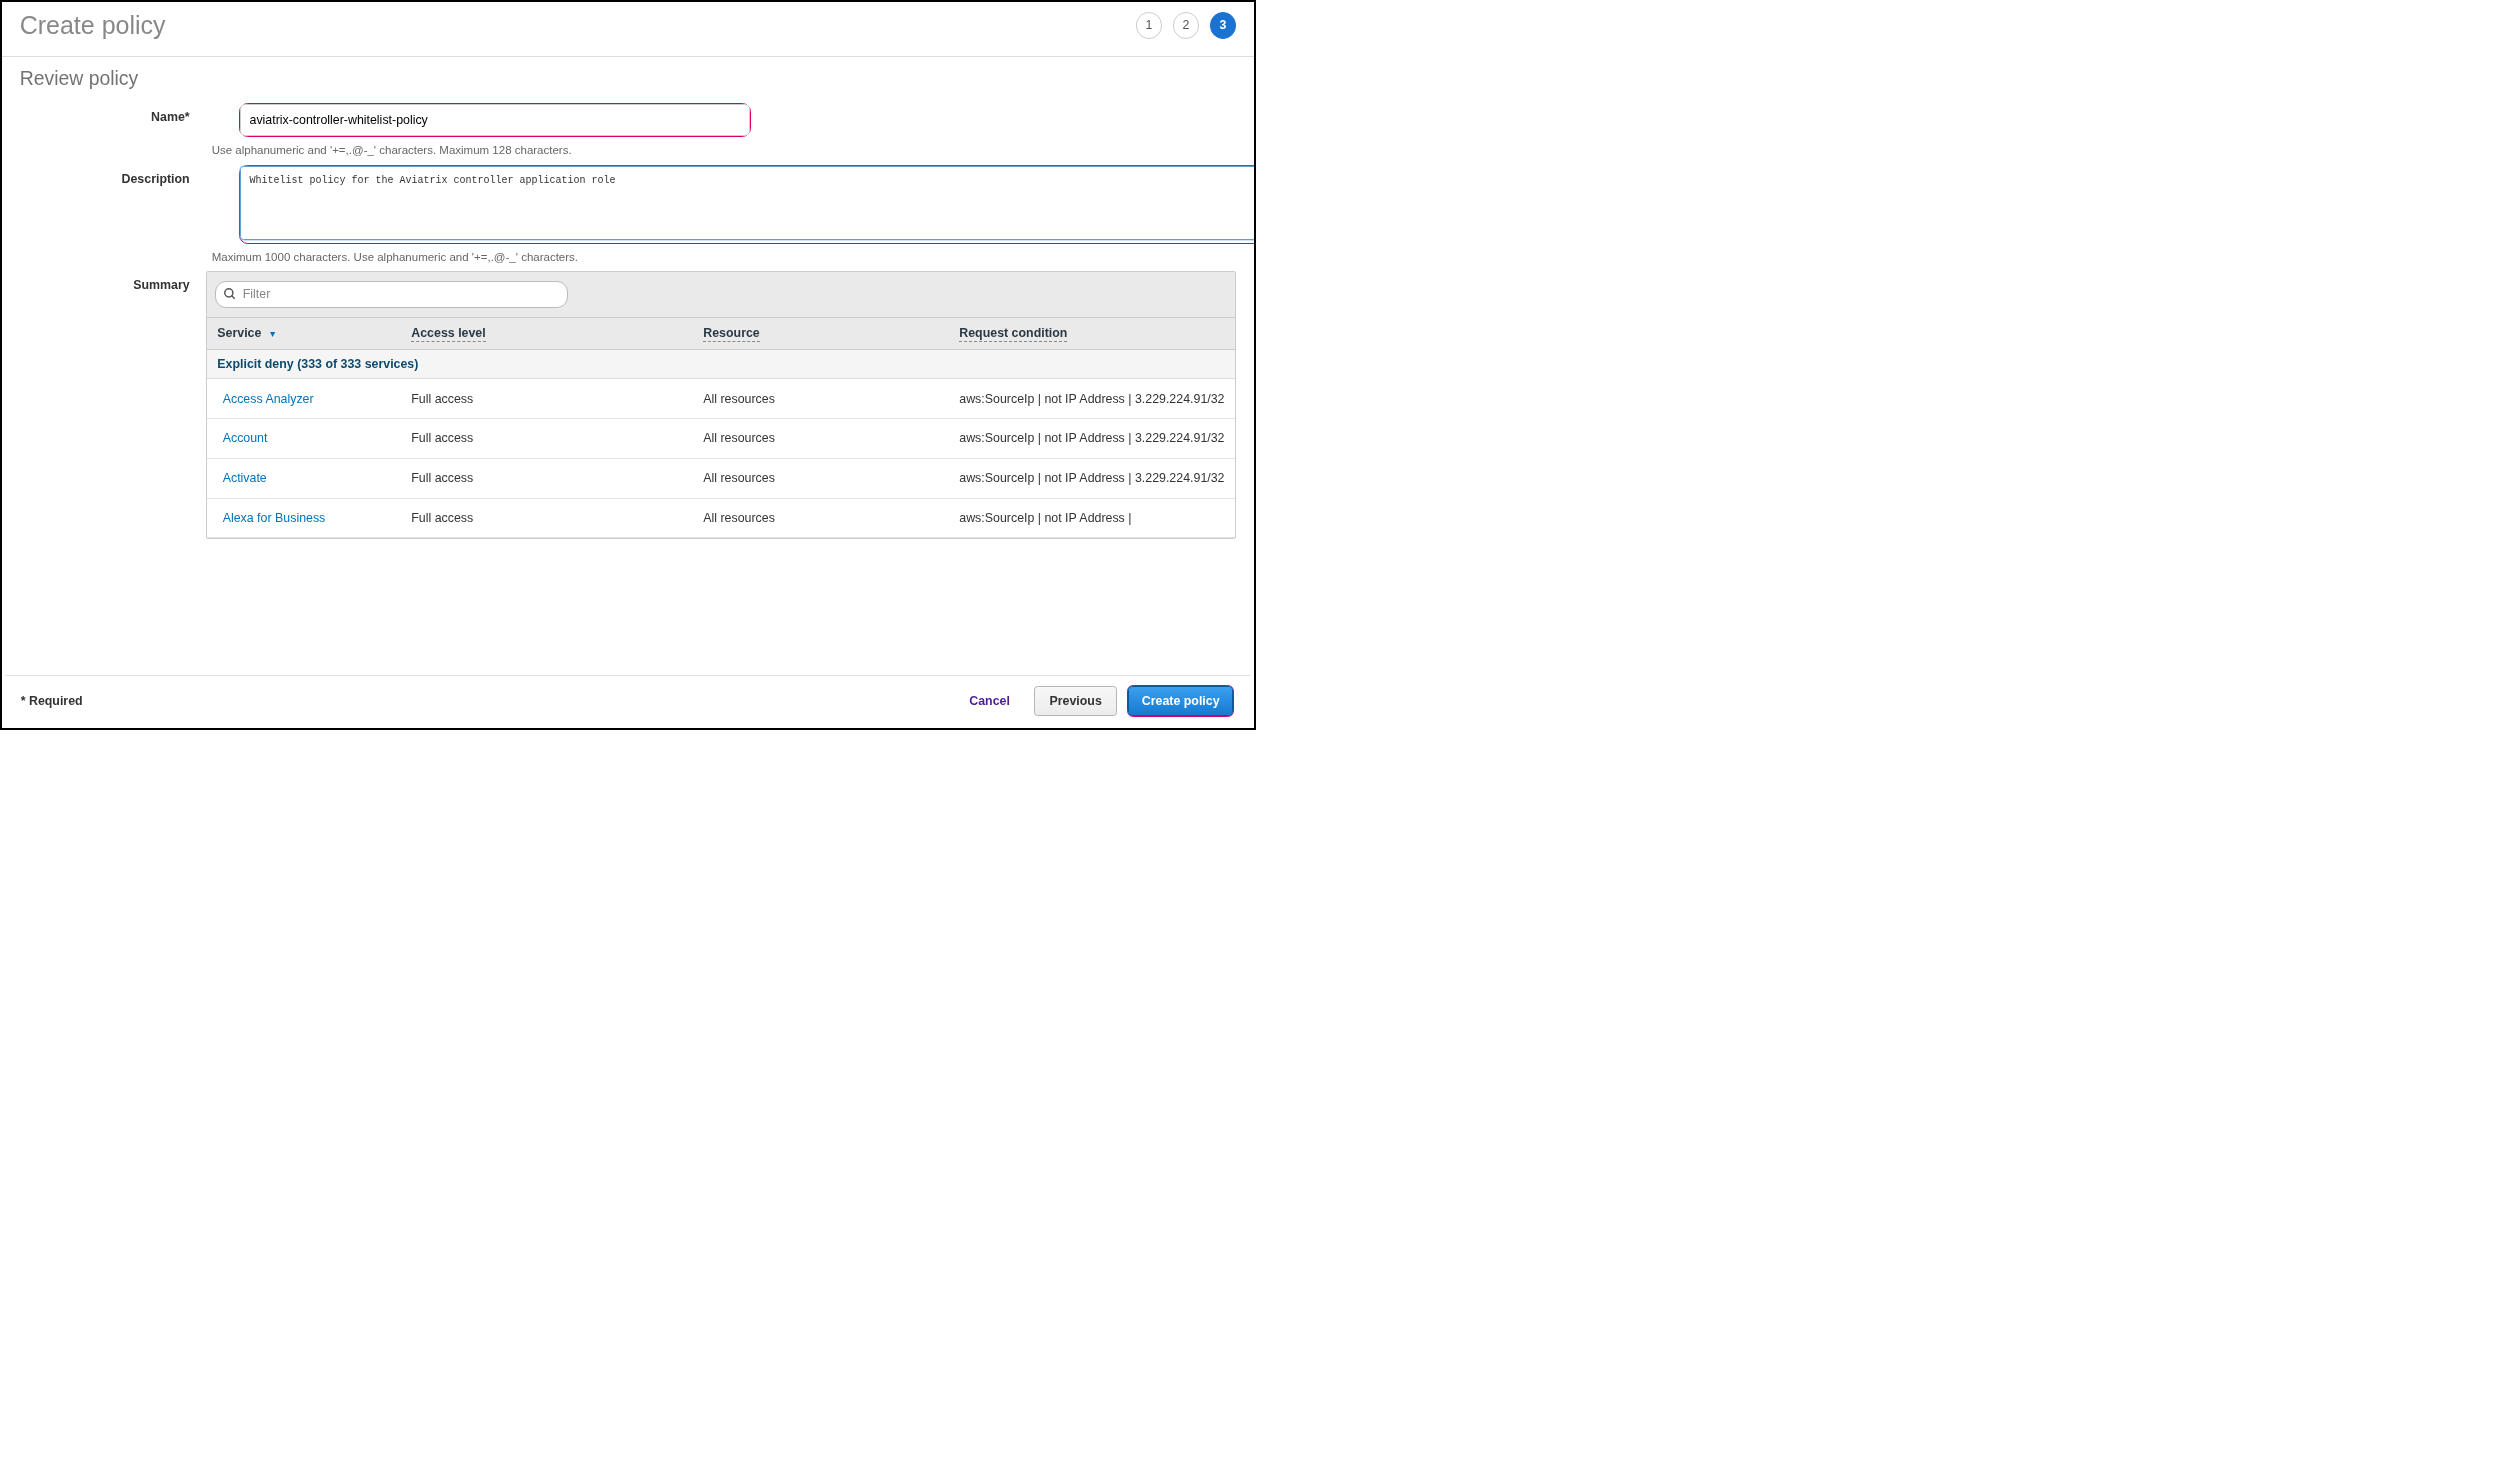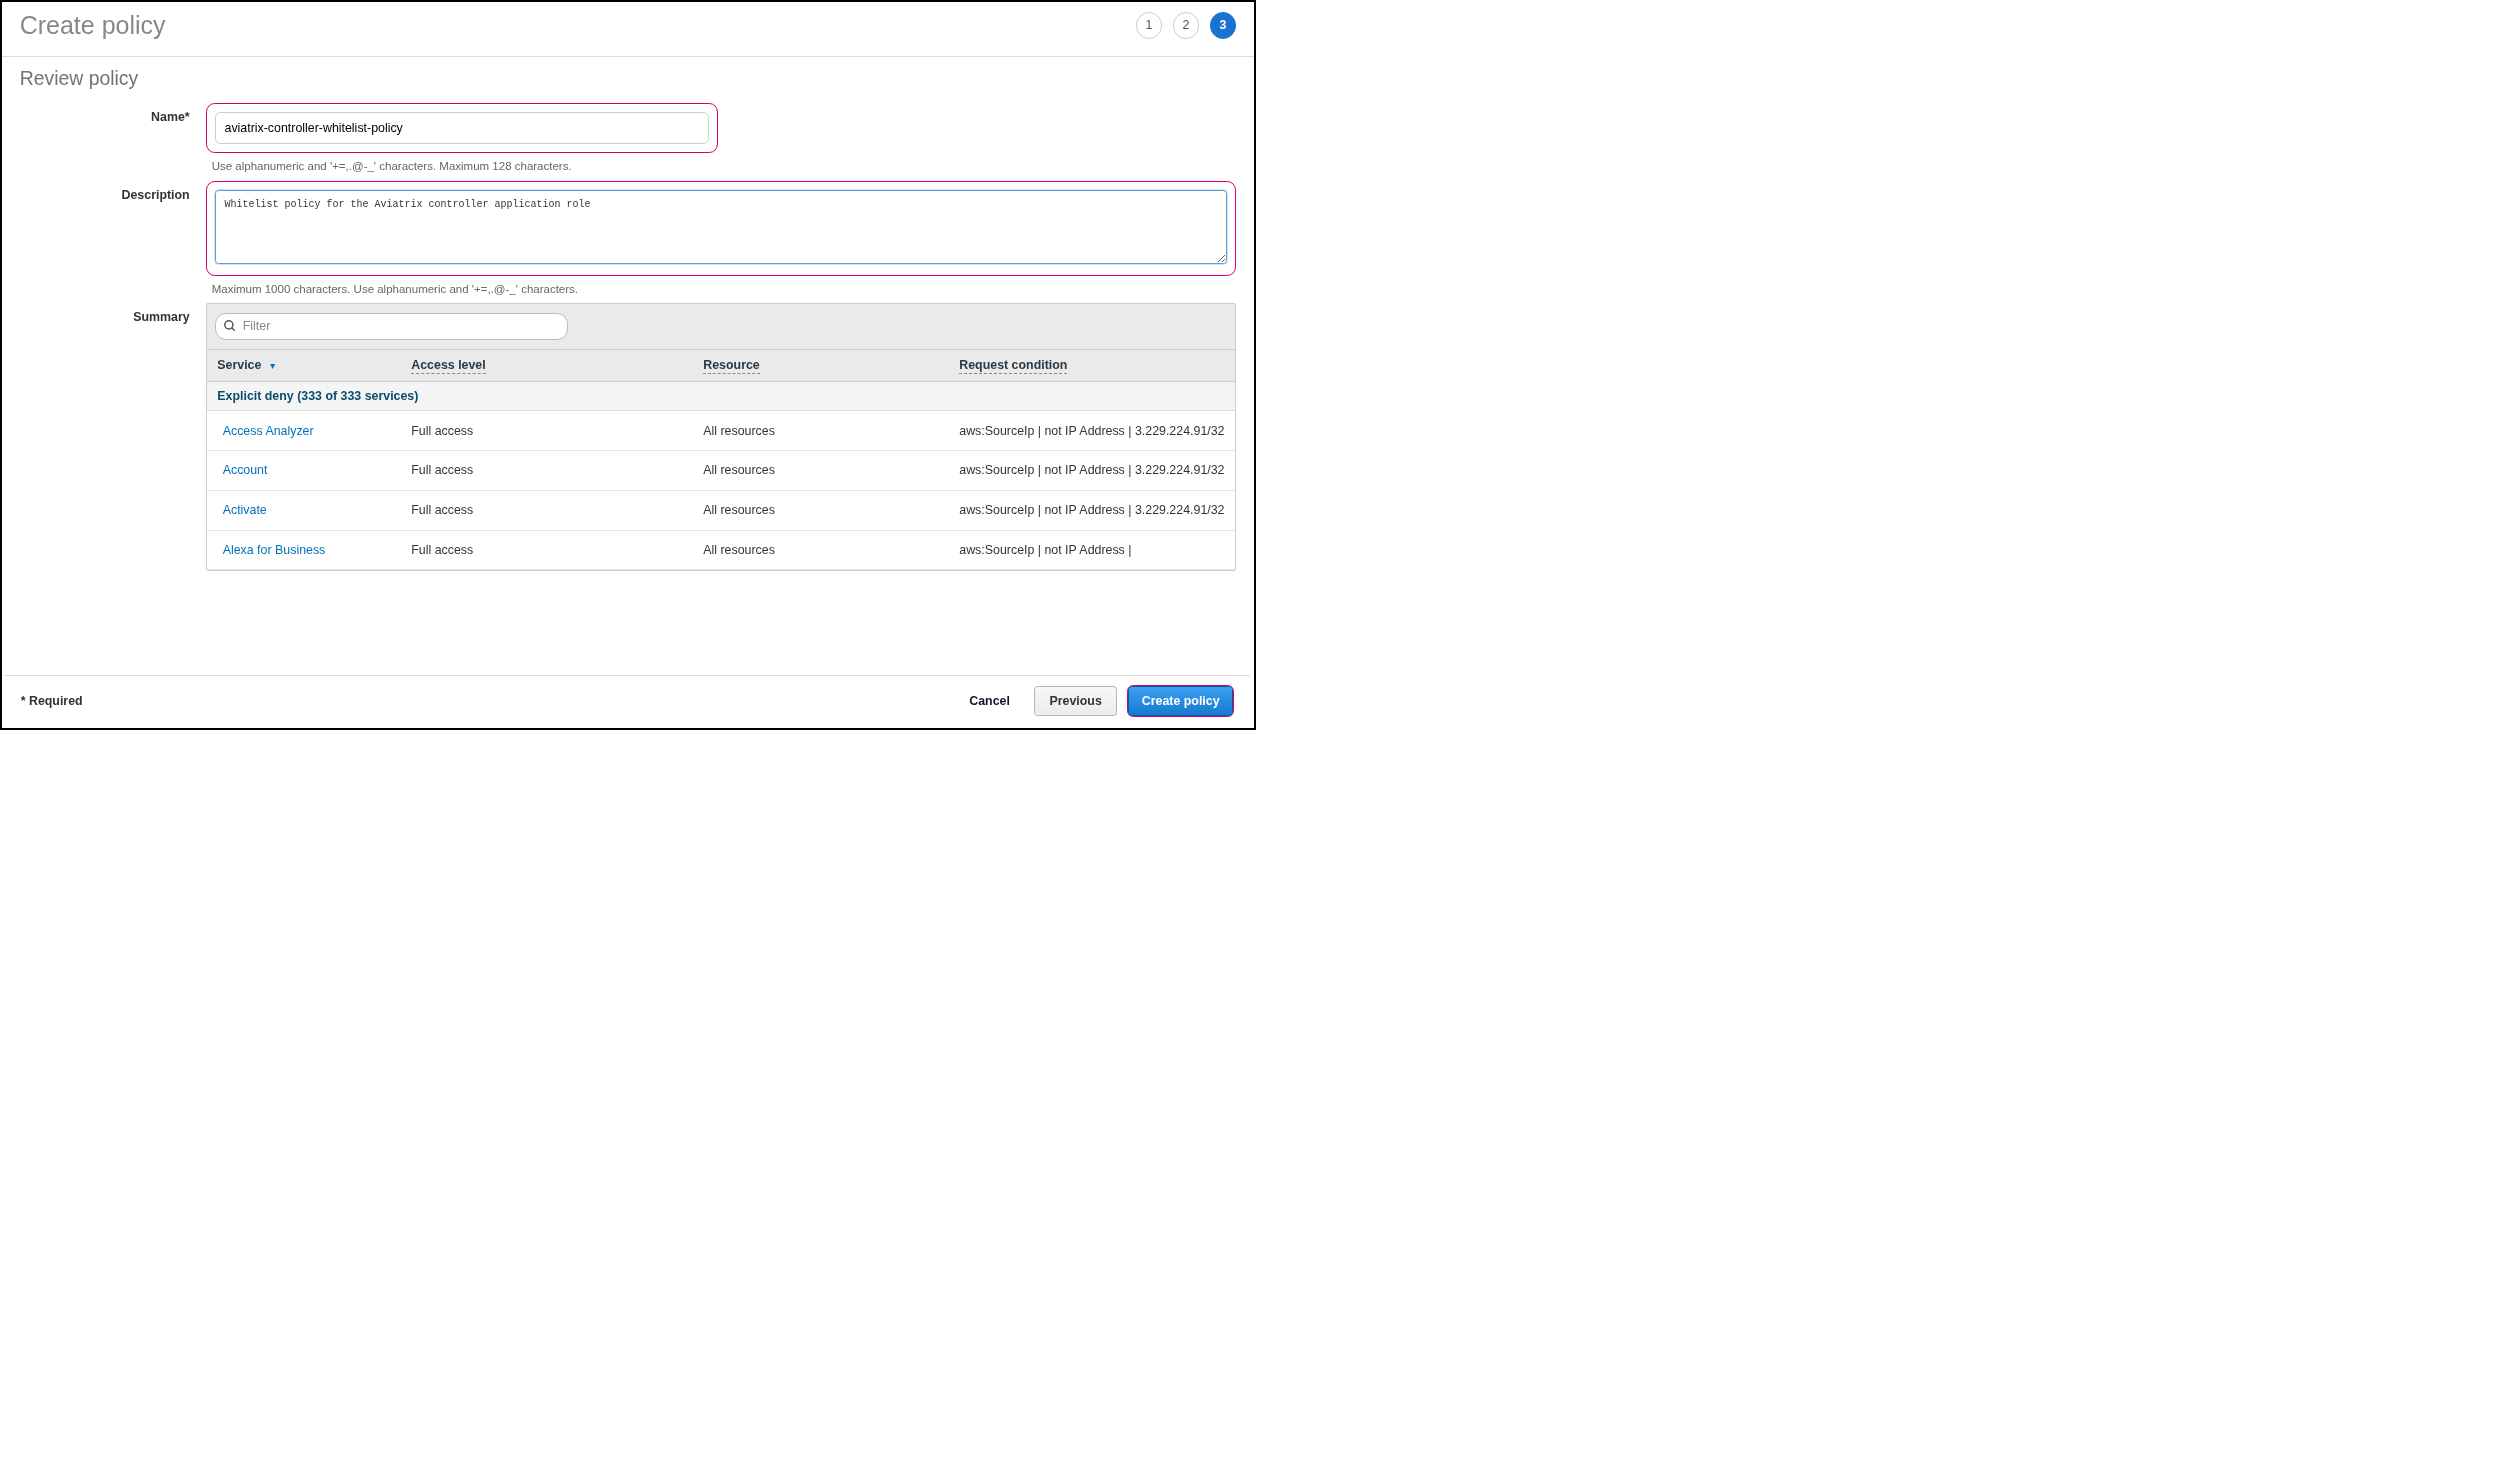--- a/index.html
+++ b/index.html
@@ -62,22 +62,23 @@
     padding-right: 16px;
     font-weight: 700;
     color: #333;
     padding-top: 7px;
     font-size: 12.4px;
   }
   .form-field { flex: 1; }
   .highlight-box {
     border: 1.8px solid #d6006c;
     border-radius: 8.8px;
-    padding: 8px;
+    padding: 0;
     display: inline-block;
+    margin-left: 33px;
   }
   .name-wrap { width: 512px; }
   .desc-wrap { width: 100%; display:block; }
   .input-name {
     width: 100%;
     padding: 8px 8.8px;
     border: 0.9px solid #ccc;
     border-radius: 5.3px;
     font-size: 12.4px;
     background: #fff;
@@ -192,21 +193,21 @@
   .btn {
     padding: 7px 14px;
     border-radius: 3.5px;
     font-size: 12.4px;
     cursor: pointer;
     border: 0.9px solid transparent;
   }
   .btn-cancel {
     background: transparent;
     border: none;
-    color: #0f172a;
+    color: #4c1d95;
     font-weight: 700;
   }
   .btn-previous {
     background: linear-gradient(#f7f7f7, #ececec);
     border: 0.9px solid #b5b5b5;
     color: #333;
     font-weight: 700;
   }
   .btn-primary-wrap {
     border: 1.8px solid #d6006c;

